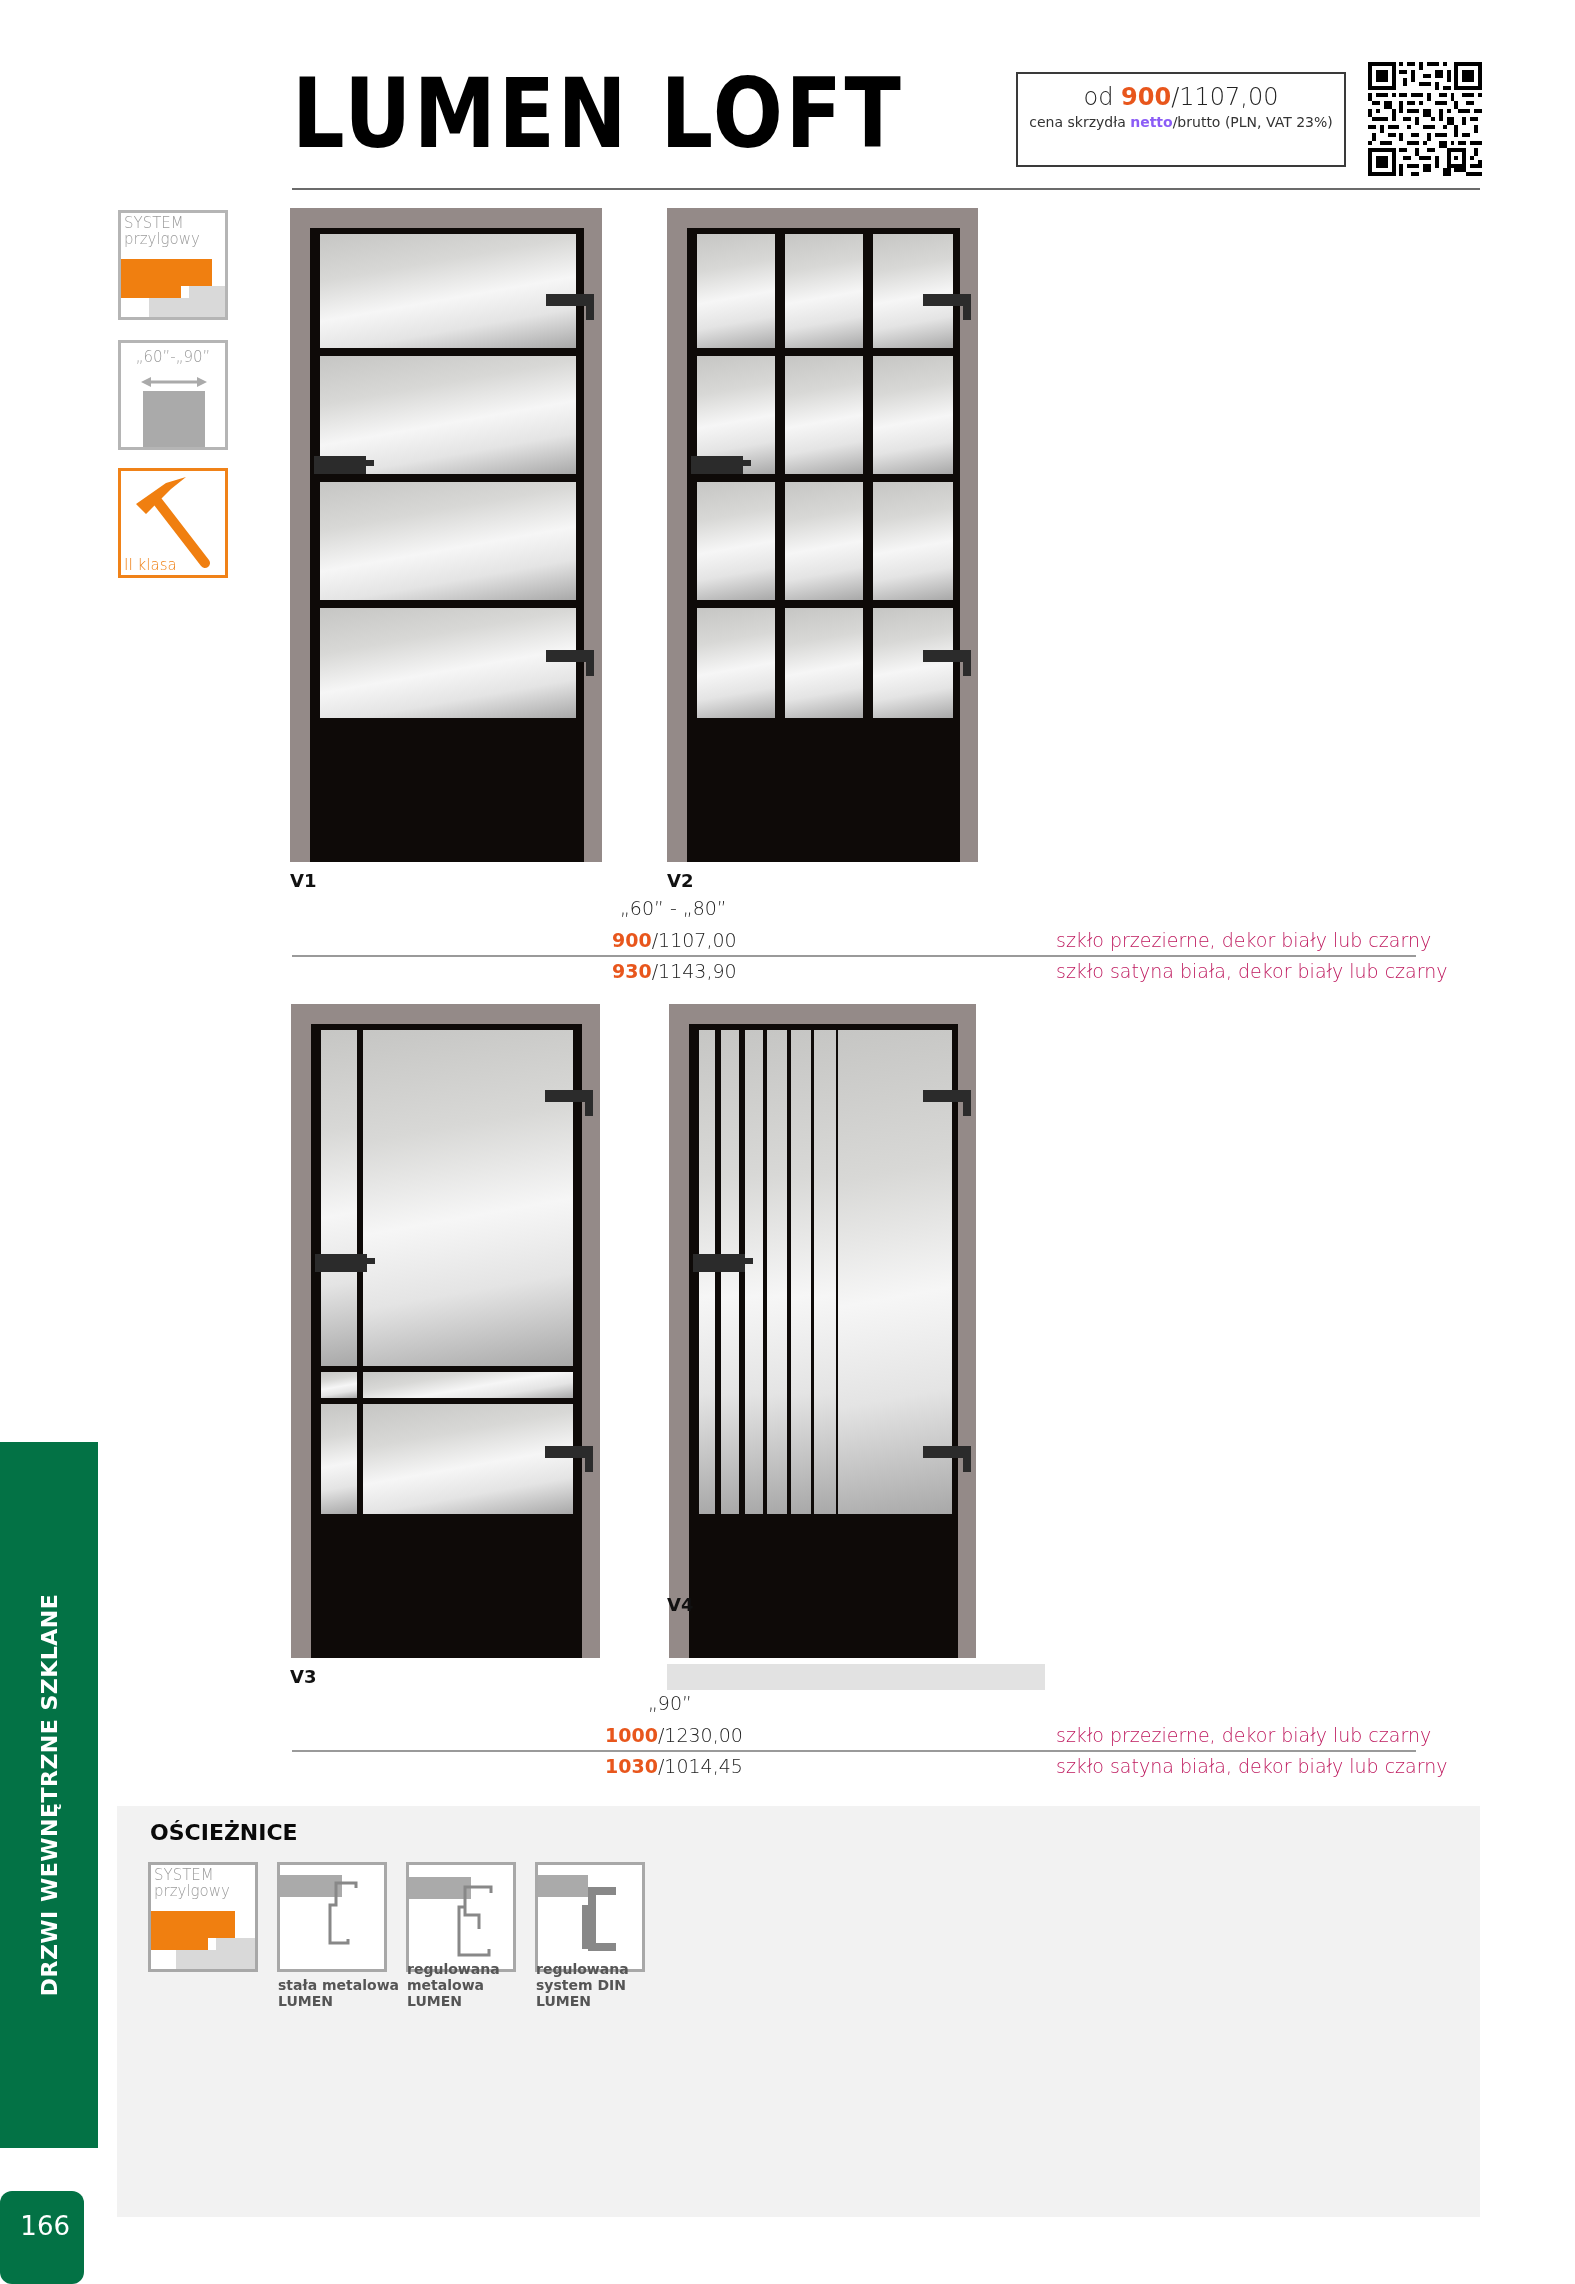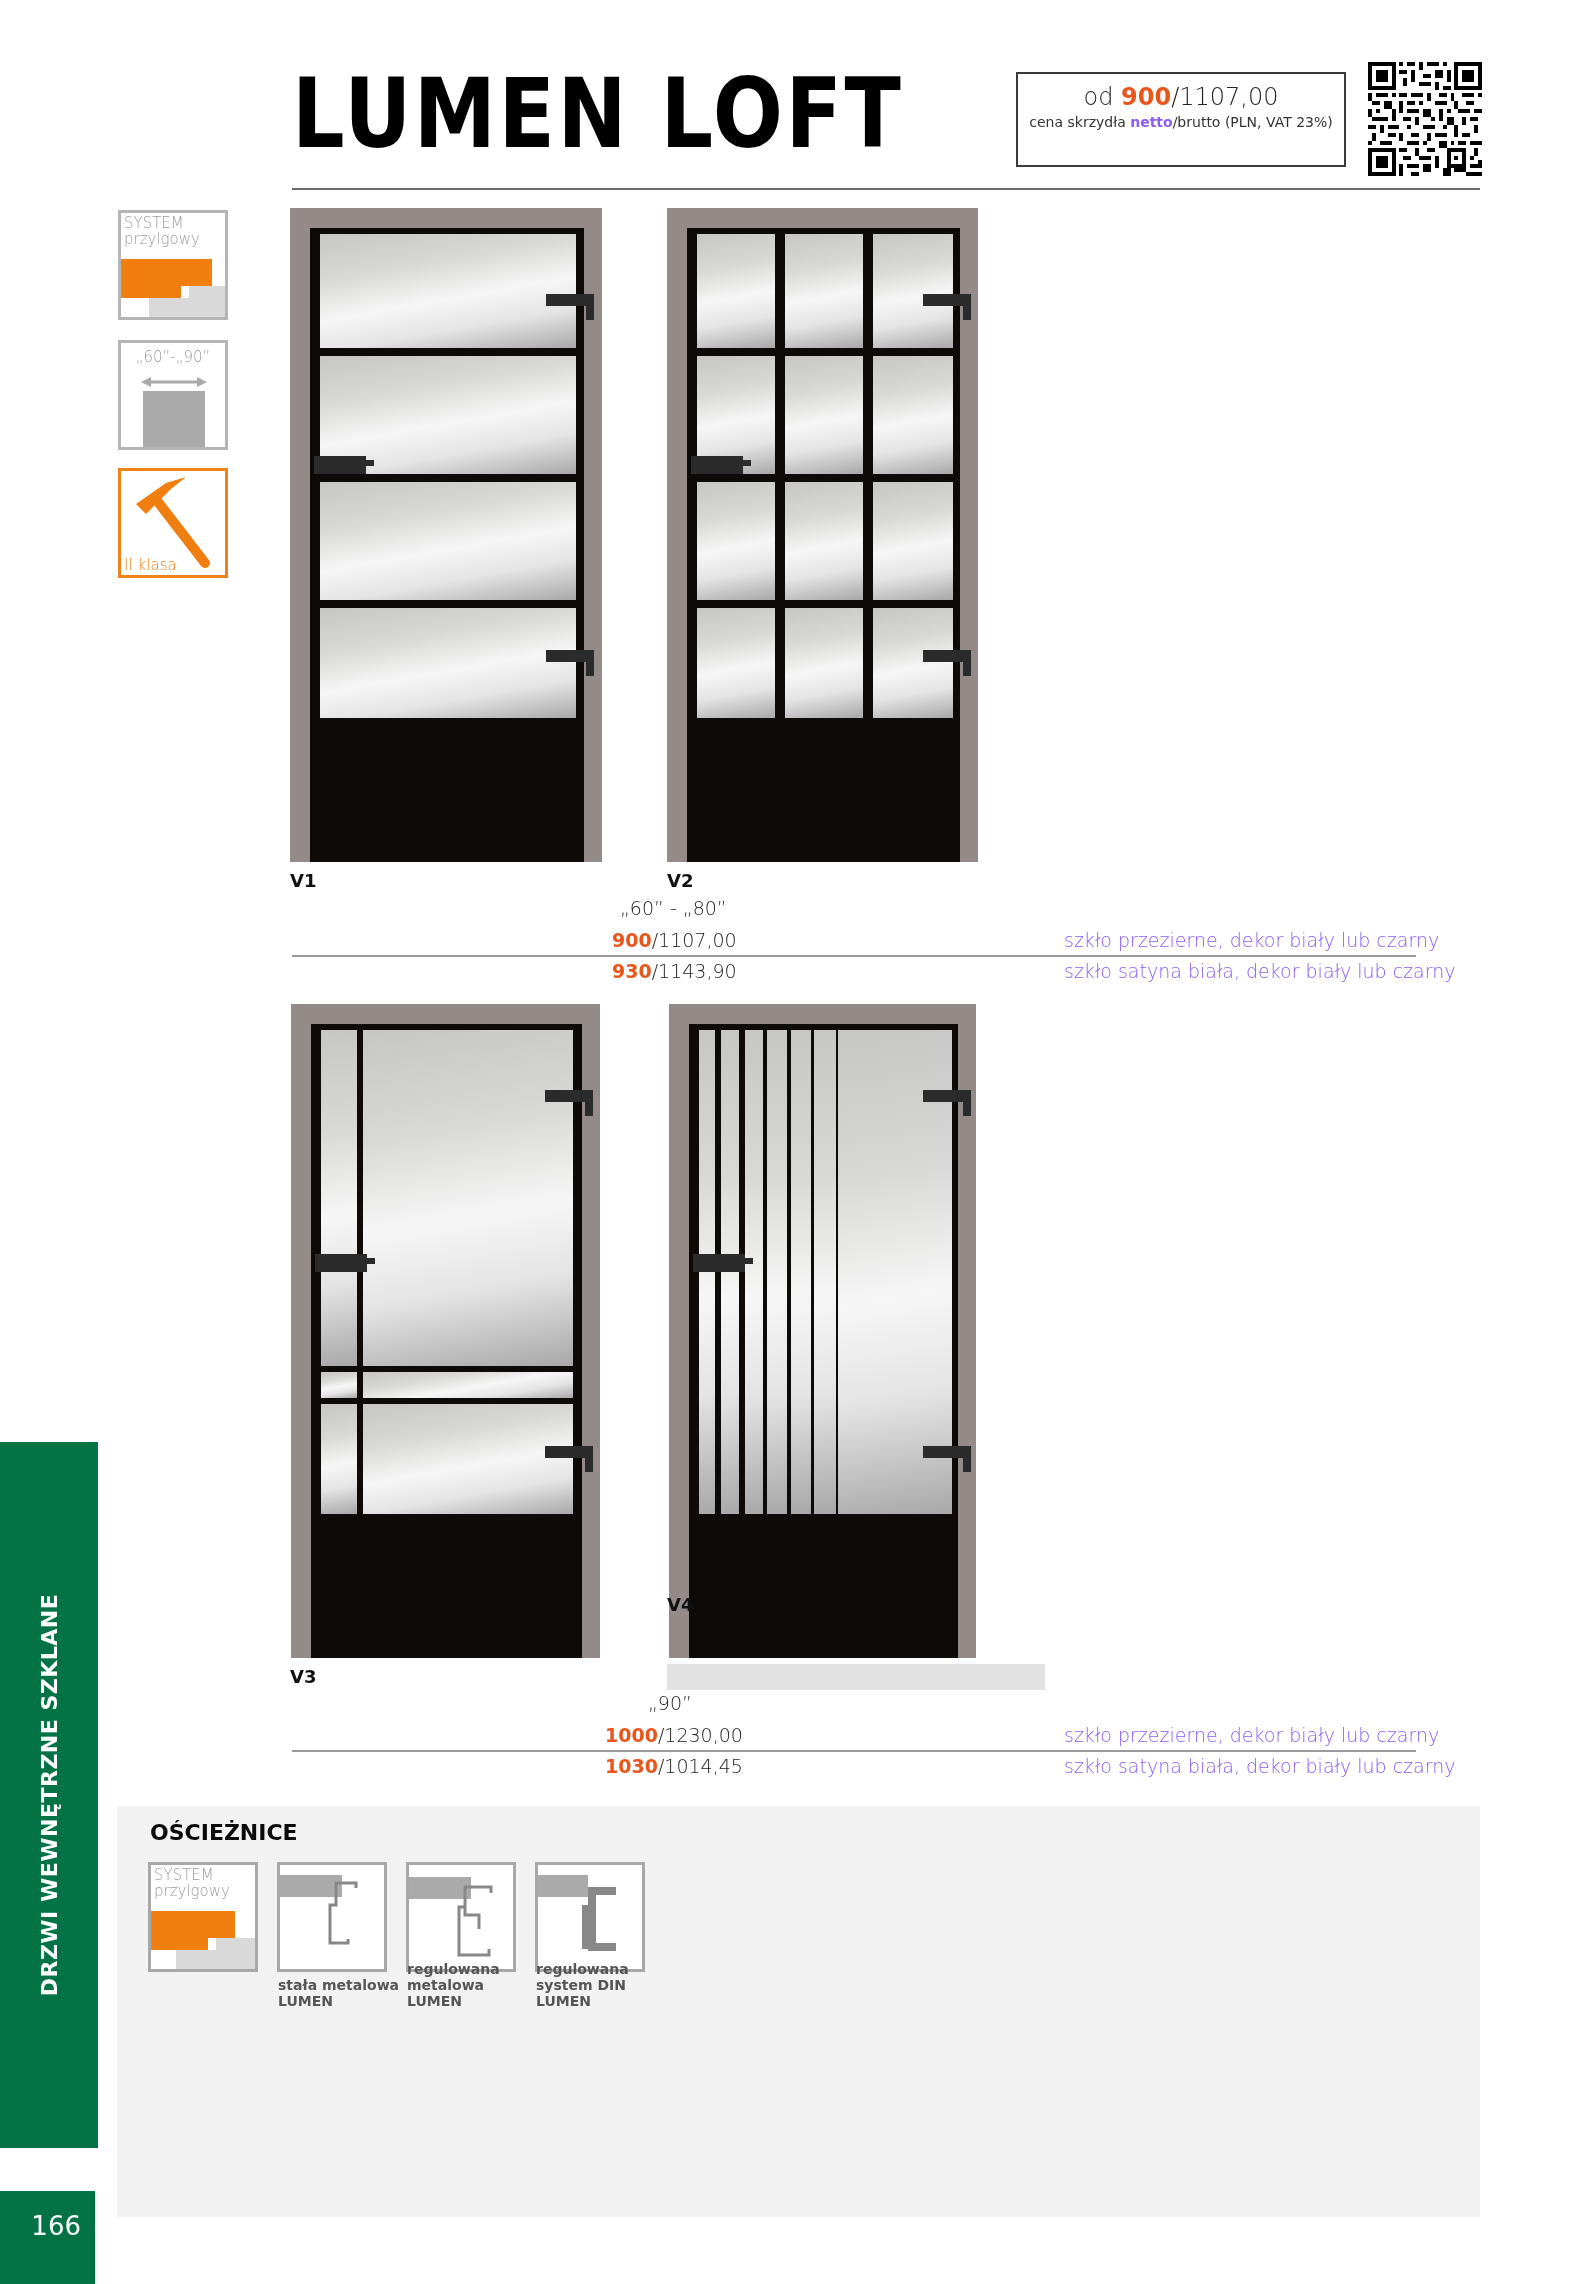--- a/index.html
+++ b/index.html
@@ -43,33 +43,33 @@
   .d-v3 { left: 291px; top: 1004px; width: 309px; height: 654px; }
   .d-v4 { left: 669px; top: 1004px; width: 307px; height: 654px; }
 
   
   .variant-label { font-size: 18px; font-weight: bold; color: #111; }
   .v4-band { left: 667px; top: 1664px; width: 378px; height: 26px; background: #e2e2e2; }
   .size-label { font-size: 19px; color: #222; font-weight: 300; text-align: right; }
   .price-row { font-size: 19px; color: #222; white-space: nowrap; }
   .price-row .n { color: #e8561c; font-weight: bold; }
   .price-row .b { font-weight: 300; }
-  .desc { font-size: 19px; color: #8b5cf6; font-weight: 300; white-space: nowrap; margin-left: 8px; }
+  .desc { font-size: 19px; color: #be185d; font-weight: 300; white-space: nowrap; }
   .row-rule { left: 292px; width: 1124px; height: 2px; background: #9a9a9a; }
 
   
   .panel { left: 117px; top: 1806px; width: 1363px; height: 411px; background: #f2f2f2; }
   .panel-title { left: 150px; top: 1820px; font-size: 22px; font-weight: bold; color: #0a0a0a; }
   .frame-box { width: 110px; height: 110px; border: 3px solid #a8a8a8; background: #fff; overflow: hidden; }
   .frame-caption { font-size: 14px; color: #555; line-height: 16px; font-weight: 700; }
 
   
   .side-tab { left: 0; top: 1442px; width: 98px; height: 706px; background: #037245; }
   .side-tab-text { position: absolute; left: 49px; top: 353px; transform: translate(-50%, -50%) rotate(-90deg); white-space: nowrap; color: #fff; font-size: 22px; font-weight: bold; letter-spacing: 0.5px; }
-  .page-num-box { left: 0; top: 2191px; width: 95px; height: 93px; background: #037245; }
+  .page-num-box { left: 0; top: 2191px; width: 84px; height: 93px; background: #037245; border-radius: 12px; }
   .page-num { position: absolute; right: 14px; top: 20px; color: #fff; font-size: 26px; }
 </style>
 </head>
 <body>
 
 <div class="abs title">LUMEN LOFT</div>
 
 <div class="abs price-box">
   <div class="price-main">
     <span>od</span>

